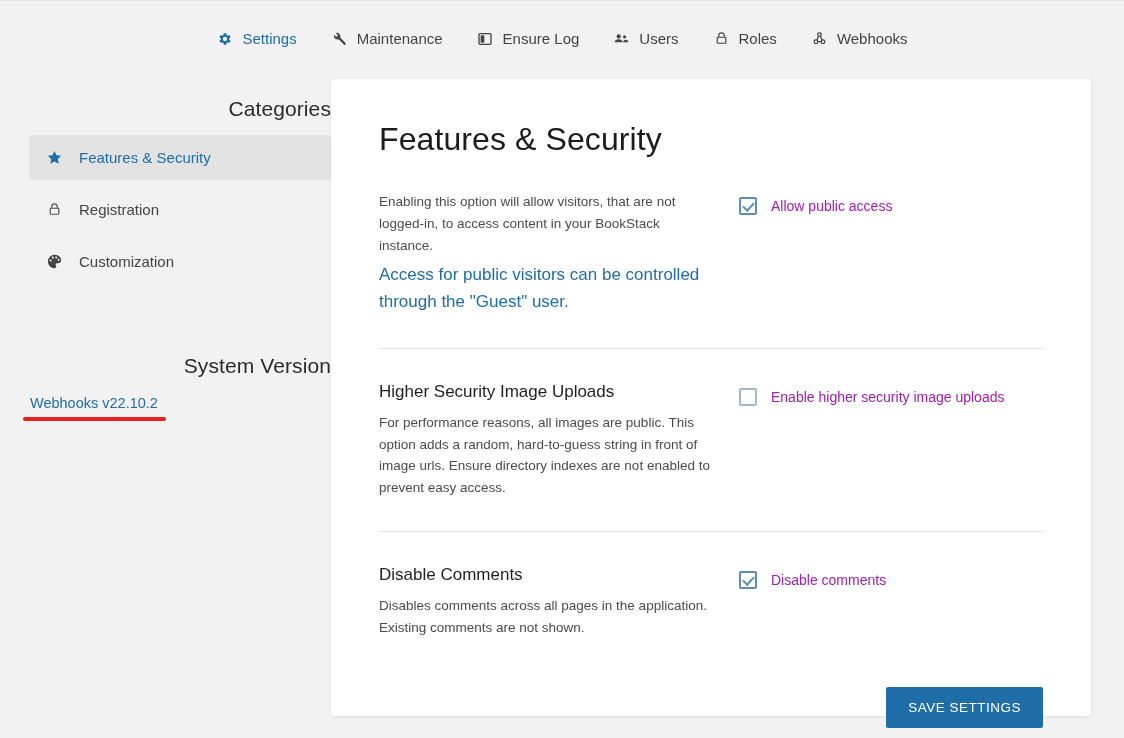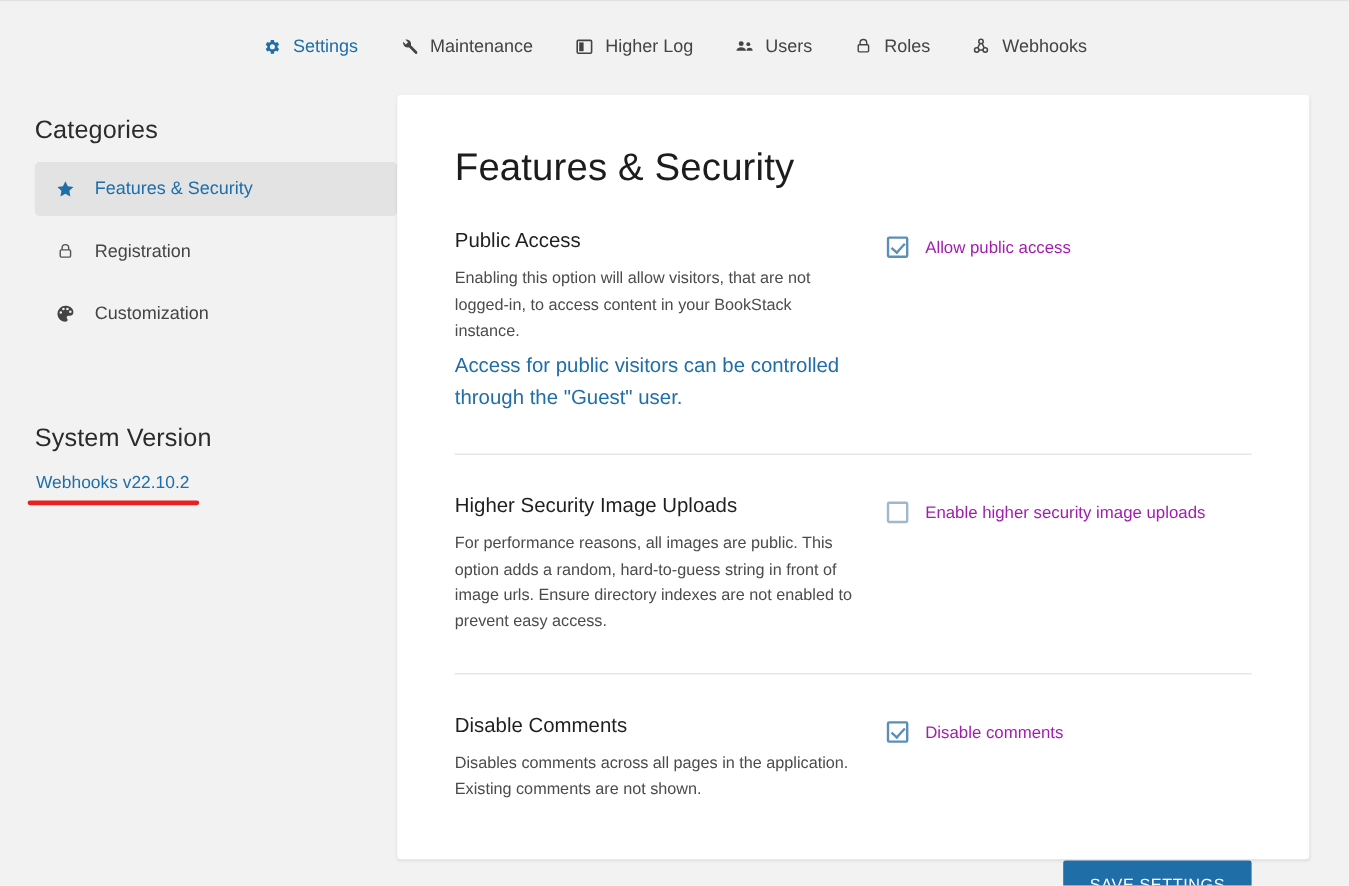--- a/index.html
+++ b/index.html
@@ -48,20 +48,21 @@
     padding-left: 29px;
     padding-top: 18px;
     flex: 0 0 331px;
   }
   .side-heading {
     font-size: 21px;
     font-weight: 400;
     color: #2b2b2b;
     margin: 0 0 14px 0;
     letter-spacing: 0.1px;
+    text-align: right;
   }
   .side-list { margin: 0; padding: 0; list-style: none; }
   .side-item {
     display: flex;
     align-items: center;
     gap: 16px;
     height: 45px;
     padding: 0 12px 0 17px;
     border-radius: 4px;
     font-size: 15px;
@@ -189,21 +190,21 @@
       </span>
       <span>Maintenance</span>
     </div>
     <div class="nav-item">
       <span class="nav-ico" style="color: rgb(68, 68, 68);">
         <svg viewBox="0 0 24 24" width="16" height="16">
           <rect x="3" y="4" width="18" height="16" rx="1.5" fill="none" stroke="currentColor" stroke-width="2"></rect>
           <rect x="5.5" y="6.5" width="5.5" height="11" fill="currentColor"></rect>
         </svg>
       </span>
-      <span>Higher Log</span>
+      <span>Ensure Log</span>
     </div>
     <div class="nav-item">
       <span class="nav-ico" style="color: rgb(68, 68, 68);">
         <svg viewBox="0 0 24 24" width="17" height="17">
           <circle cx="8" cy="9" r="2.9" fill="currentColor"></circle>
           <circle cx="16.4" cy="9.6" r="2.3" fill="currentColor"></circle>
           <path fill="currentColor" d="M2.4 17.3c0-2.7 2.6-4.2 5.6-4.2s5.6 1.5 5.6 4.2z"></path>
           <path fill="currentColor" d="M14.2 17.3c0-2.2 1.4-3.6 3.7-3.6 2 0 3.6 1.1 3.6 3.6z"></path>
         </svg>
       </span>
@@ -269,21 +270,20 @@
       <div class="redline" style="background: rgb(232, 32, 32);"></div>
     </div>
   </aside>
 
   <main id="card">
     <h1 id="page-title">Features &amp; Security</h1>
 
     <div id="sections">
         <div class="section">
           <div class="sec-left">
-            <h3 class="sec-title">Public Access</h3>
             <p class="sec-desc">Enabling this option will allow visitors, that are not logged-in, to access content in your BookStack instance.</p>
             <p class="sec-note">Access for public visitors can be controlled through the "Guest" user.</p>
           </div>
           <div class="sec-right">
             <label class="cbrow">
               <span class="cbox checked"></span>
               <span class="cb-label">Allow public access</span>
             </label>
           </div>
         </div>

